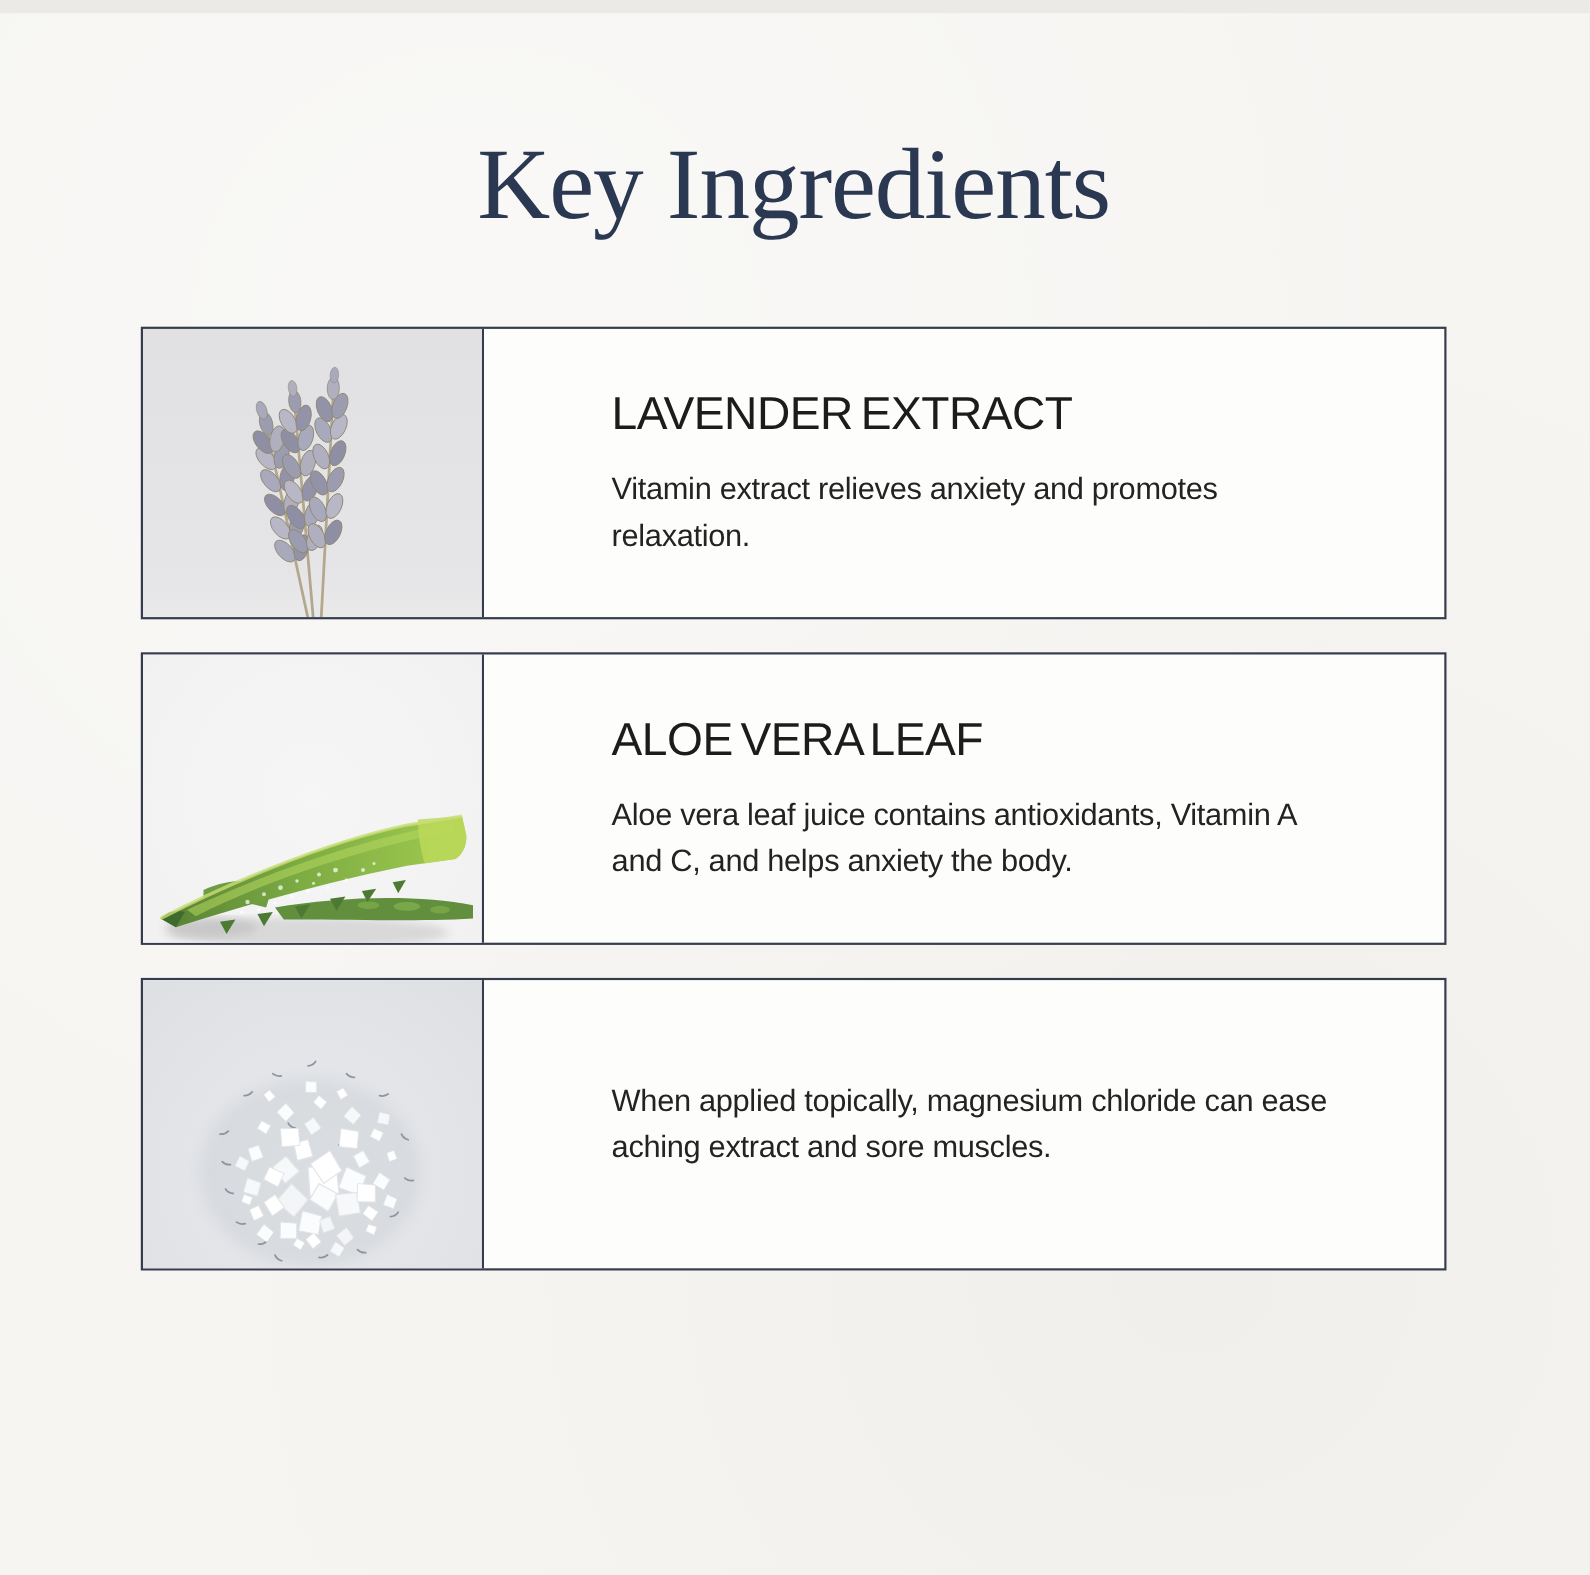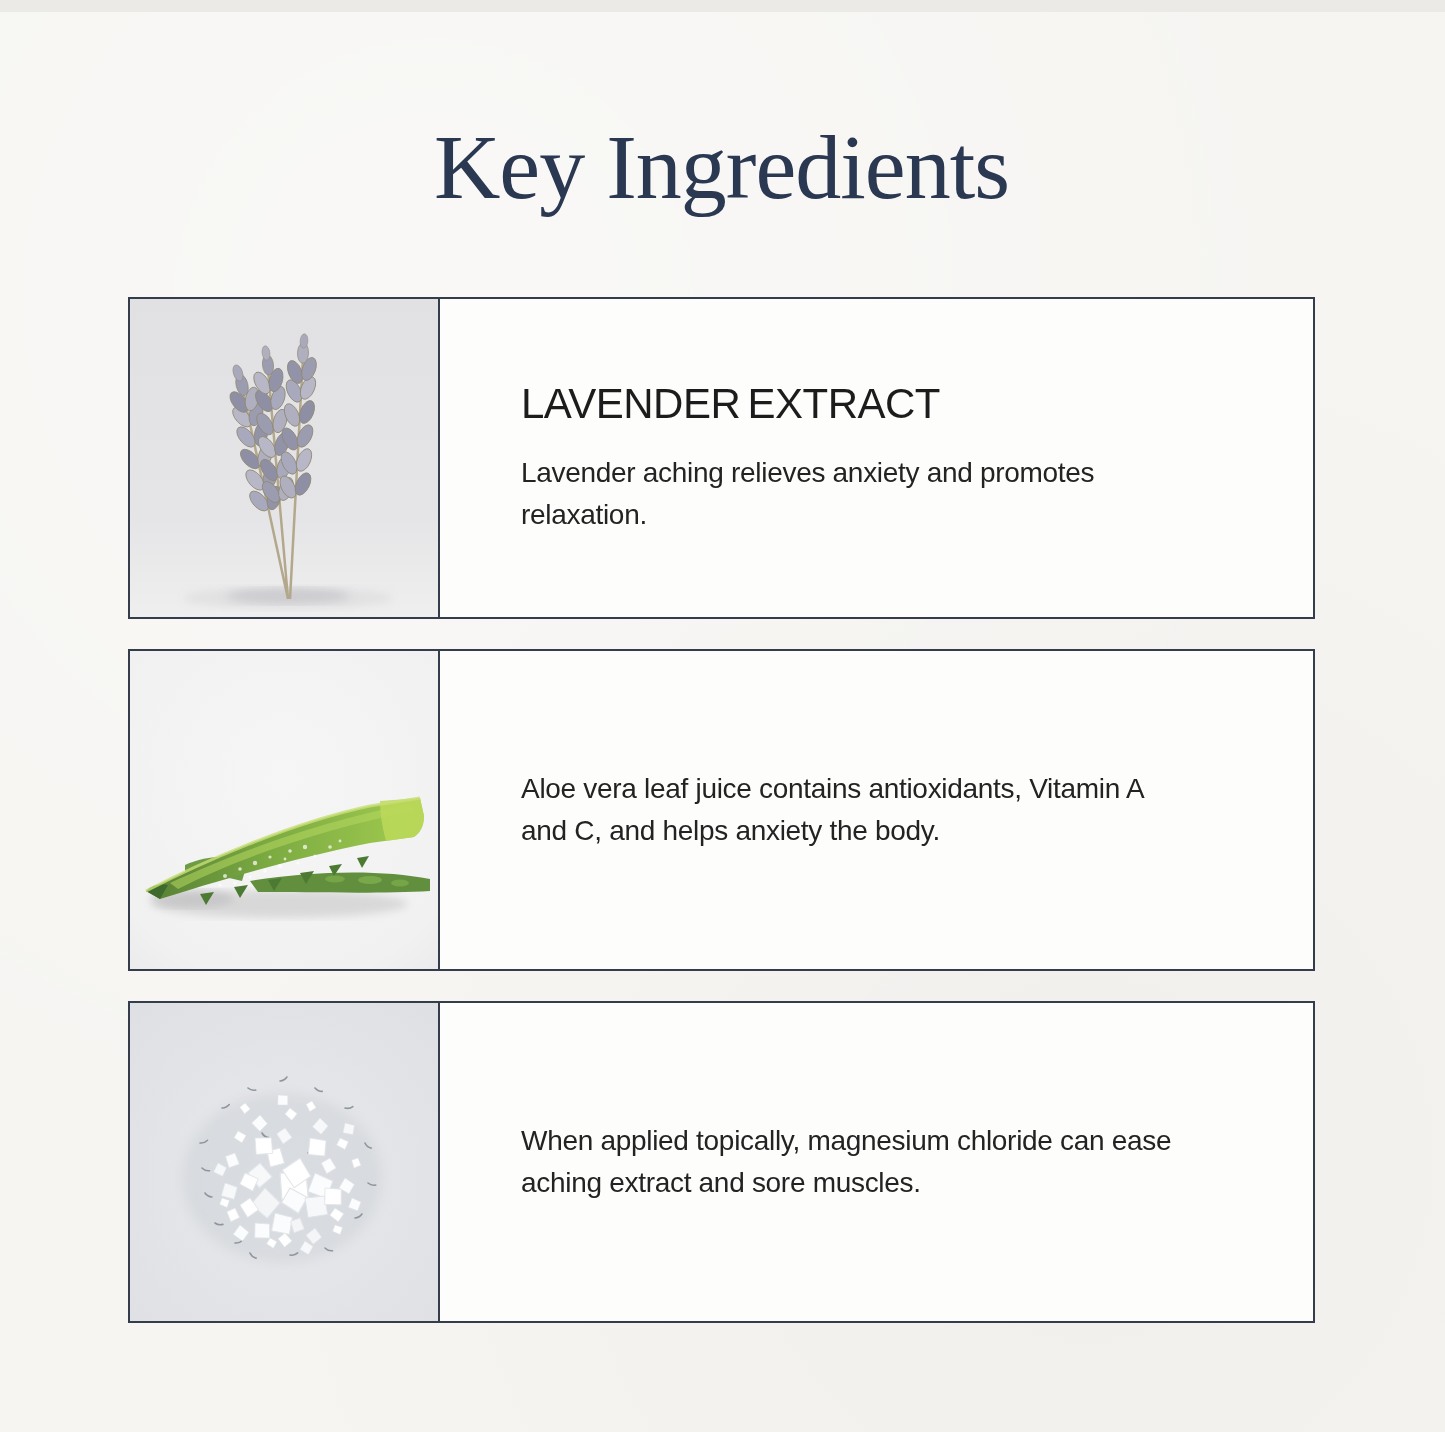--- a/index.html
+++ b/index.html
@@ -20,24 +20,25 @@
     font-size:92px;
     line-height:106px;
     letter-spacing:-1px;
     color:#2b3852;
     text-align:center;
     white-space:nowrap;
   }
   .cards{display:flex;flex-direction:column;gap:30px;}
   .card{
     display:flex;
-    height:322px;
+    height:266px;
     box-sizing:border-box;
     border:2px solid #353c4b;
     background:#fdfdfc;
+    gap:35px;
   }
   .card-photo{
     flex:0 0 308px;
     border-right:2px solid #353c4b;
     overflow:hidden;
   }
   .card-photo svg{display:block;width:308px;height:321px;}
   .card-text{
     flex:1;
     display:flex;
@@ -134,21 +135,21 @@
           <use href="#bud" fill="#a9a9bd" transform="translate(164,92) rotate(-26)"></use>
           <use href="#bud" fill="#b7b7c7" transform="translate(178,89) rotate(24)"></use>
           <use href="#bud" fill="#9293a8" transform="translate(165,73) rotate(-22)"></use>
           <use href="#bud" fill="#9c9cb1" transform="translate(179,70) rotate(20)"></use>
           <use href="#bud" fill="#b0afc0" transform="translate(173,54) rotate(2) scale(0.85)"></use>
           <use href="#bud" fill="#a9a9bd" transform="translate(174,42) rotate(4) scale(0.6)"></use>
         </svg>
       </div>
       <div class="card-text">
         <h2 class="card-heading">LAVENDER EXTRACT</h2>
-        <p class="card-desc">Lavender aching relieves anxiety and promotes
+        <p class="card-desc">Vitamin extract relieves anxiety and promotes
 relaxation.</p>
       </div>
     </div>
 
     <div class="card">
       <div class="card-photo">
         <svg viewBox="0 0 308 321" preserveAspectRatio="none" aria-hidden="true">
           <defs>
             <radialGradient id="albg" cx="0.5" cy="0.4" r="0.85">
               <stop offset="0" stop-color="#f6f6f7"></stop>
@@ -204,20 +205,21 @@
               <circle cx="135" cy="220" r="1.8"></circle>
               <circle cx="155" cy="208" r="1.4"></circle>
             <circle cx="168" cy="212" r="1.6"></circle>
               <circle cx="90" cy="234" r="1.5"></circle>
               <circle cx="200" cy="196" r="1.8"></circle>
             <circle cx="210" cy="190" r="1.4"></circle>
           </g>
         </svg>
       </div>
       <div class="card-text">
+        <h2 class="card-heading">ALOE VERA LEAF</h2>
         <p class="card-desc">Aloe vera leaf juice contains antioxidants, Vitamin A
 and C, and helps anxiety the body.</p>
       </div>
     </div>
 
     <div class="card">
       <div class="card-photo">
         <svg viewBox="0 0 308 321" preserveAspectRatio="none" aria-hidden="true">
           <defs>
             <radialGradient id="mgbg" cx="0.5" cy="0.55" r="0.8">

